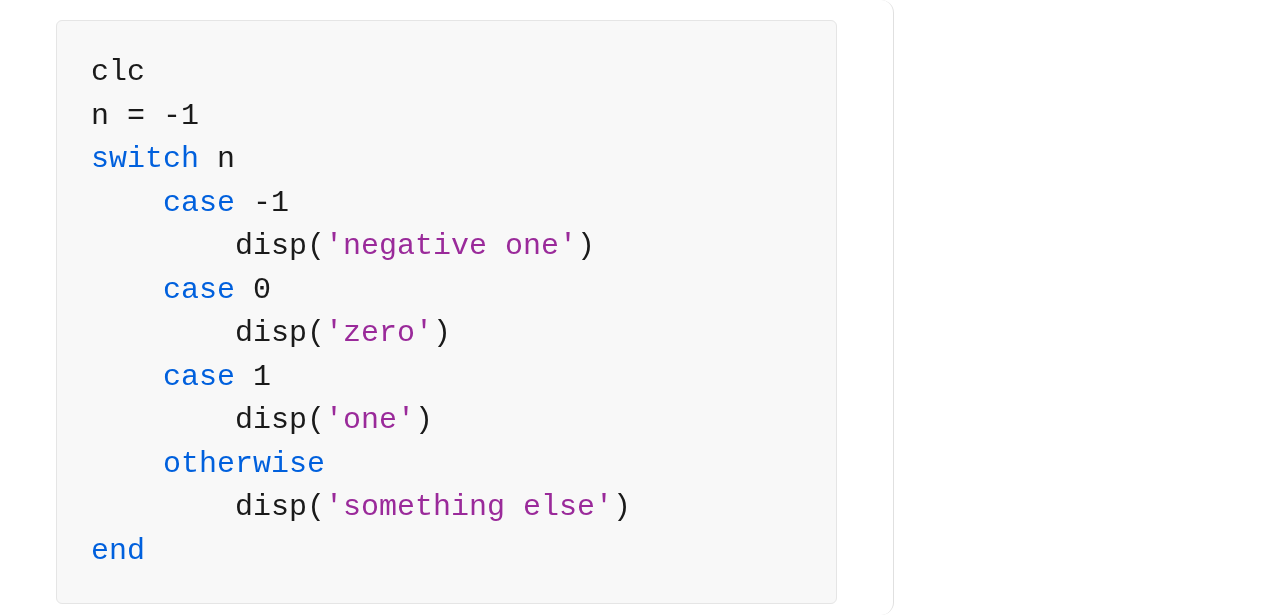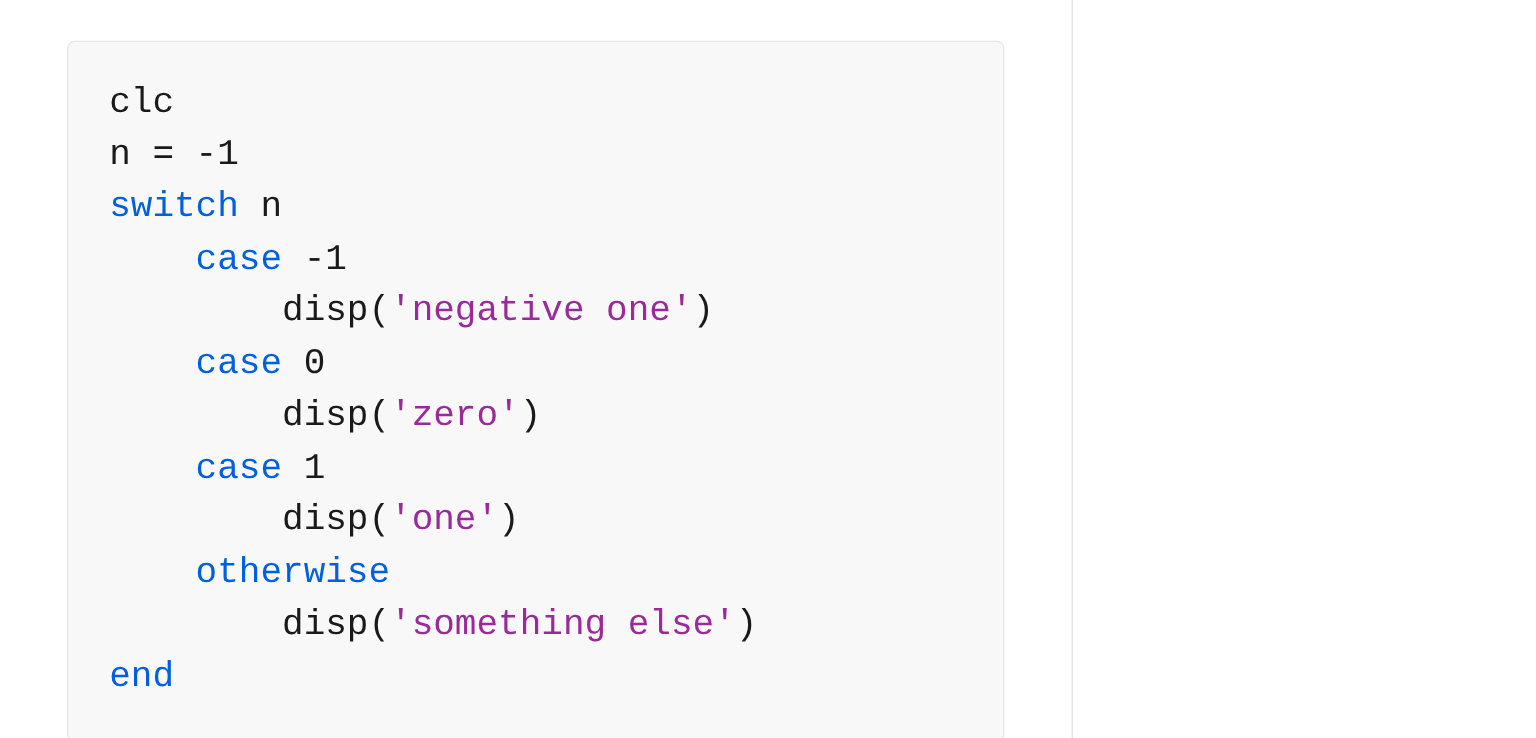--- a/index.html
+++ b/index.html
@@ -14,21 +14,22 @@
       position: relative;
       font-family: 'Consolas', 'Monaco', 'Courier New', monospace;
     }
     .content-area {
       position: absolute;
       left: 0;
       top: 0;
       width: 894px;
       height: 615px;
       border-right: 1px solid #e0e0e0;
-      padding: 34px 56px;
+      padding: 20px 56px;
+      border-radius: 13px;
     }
     .code-block {
       background: #f8f8f8;
       border: 1px solid #e5e5e5;
       border-radius: 6px;
       padding: 30px 34px;
       font-size: 30px;
       line-height: 1.45;
       color: #1a1a1a;
       white-space: pre;

